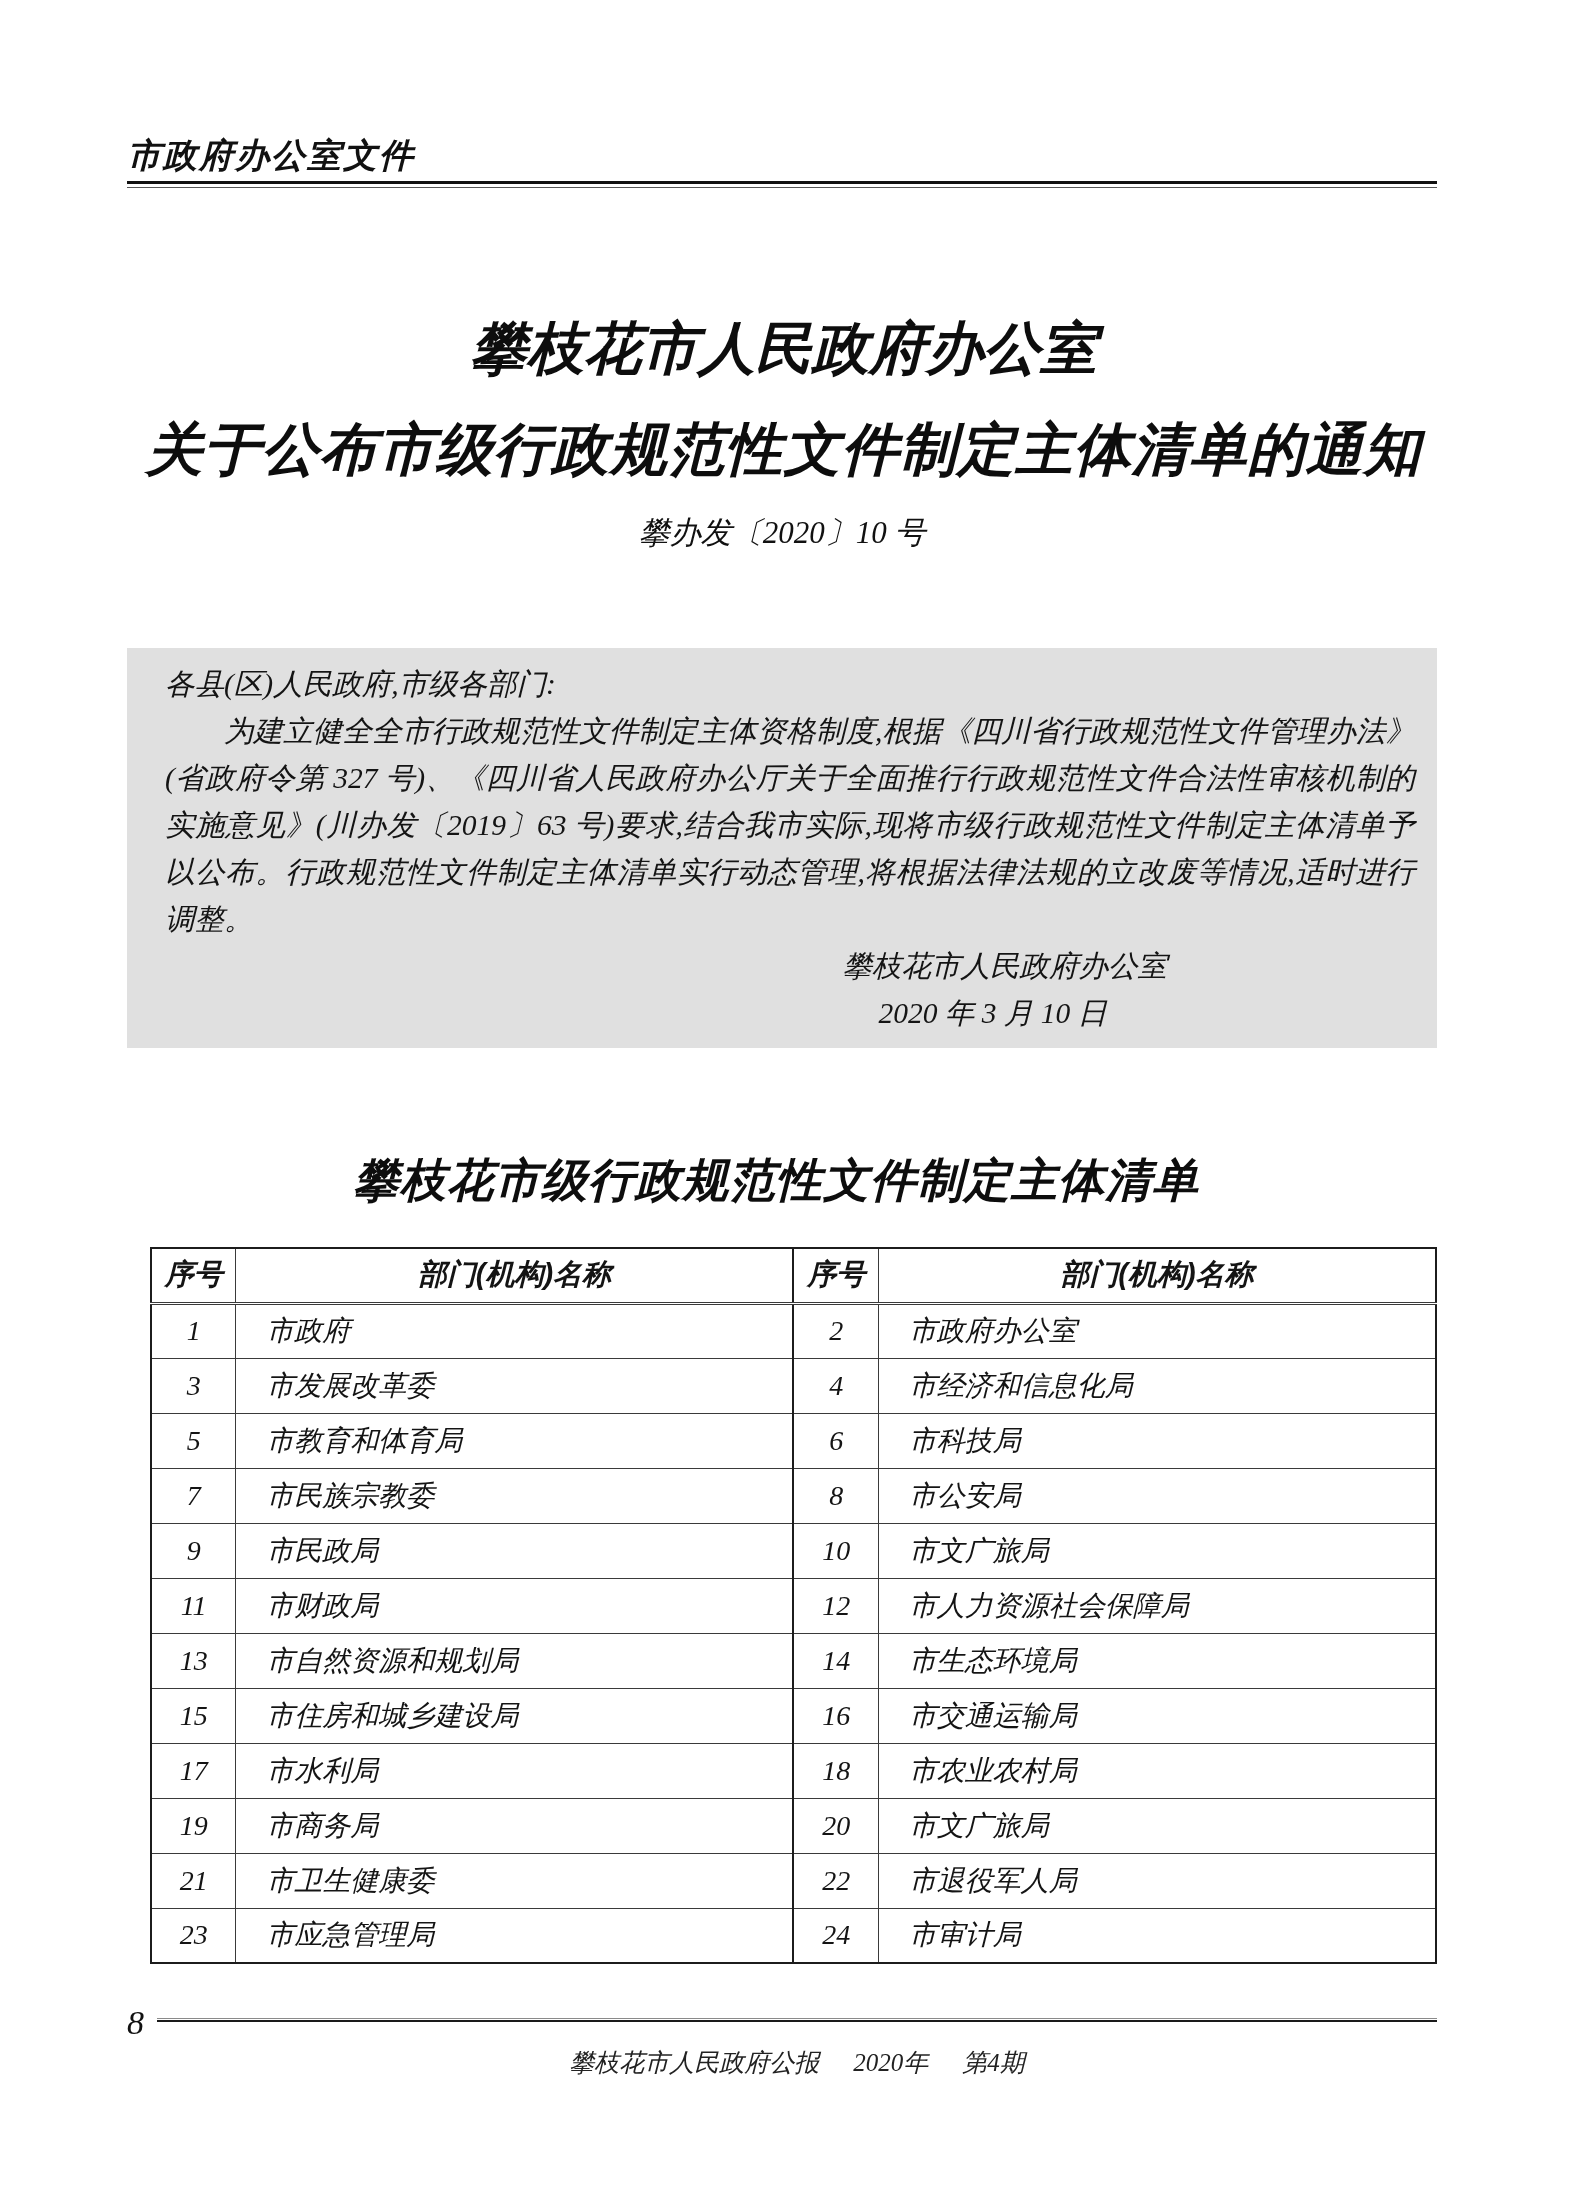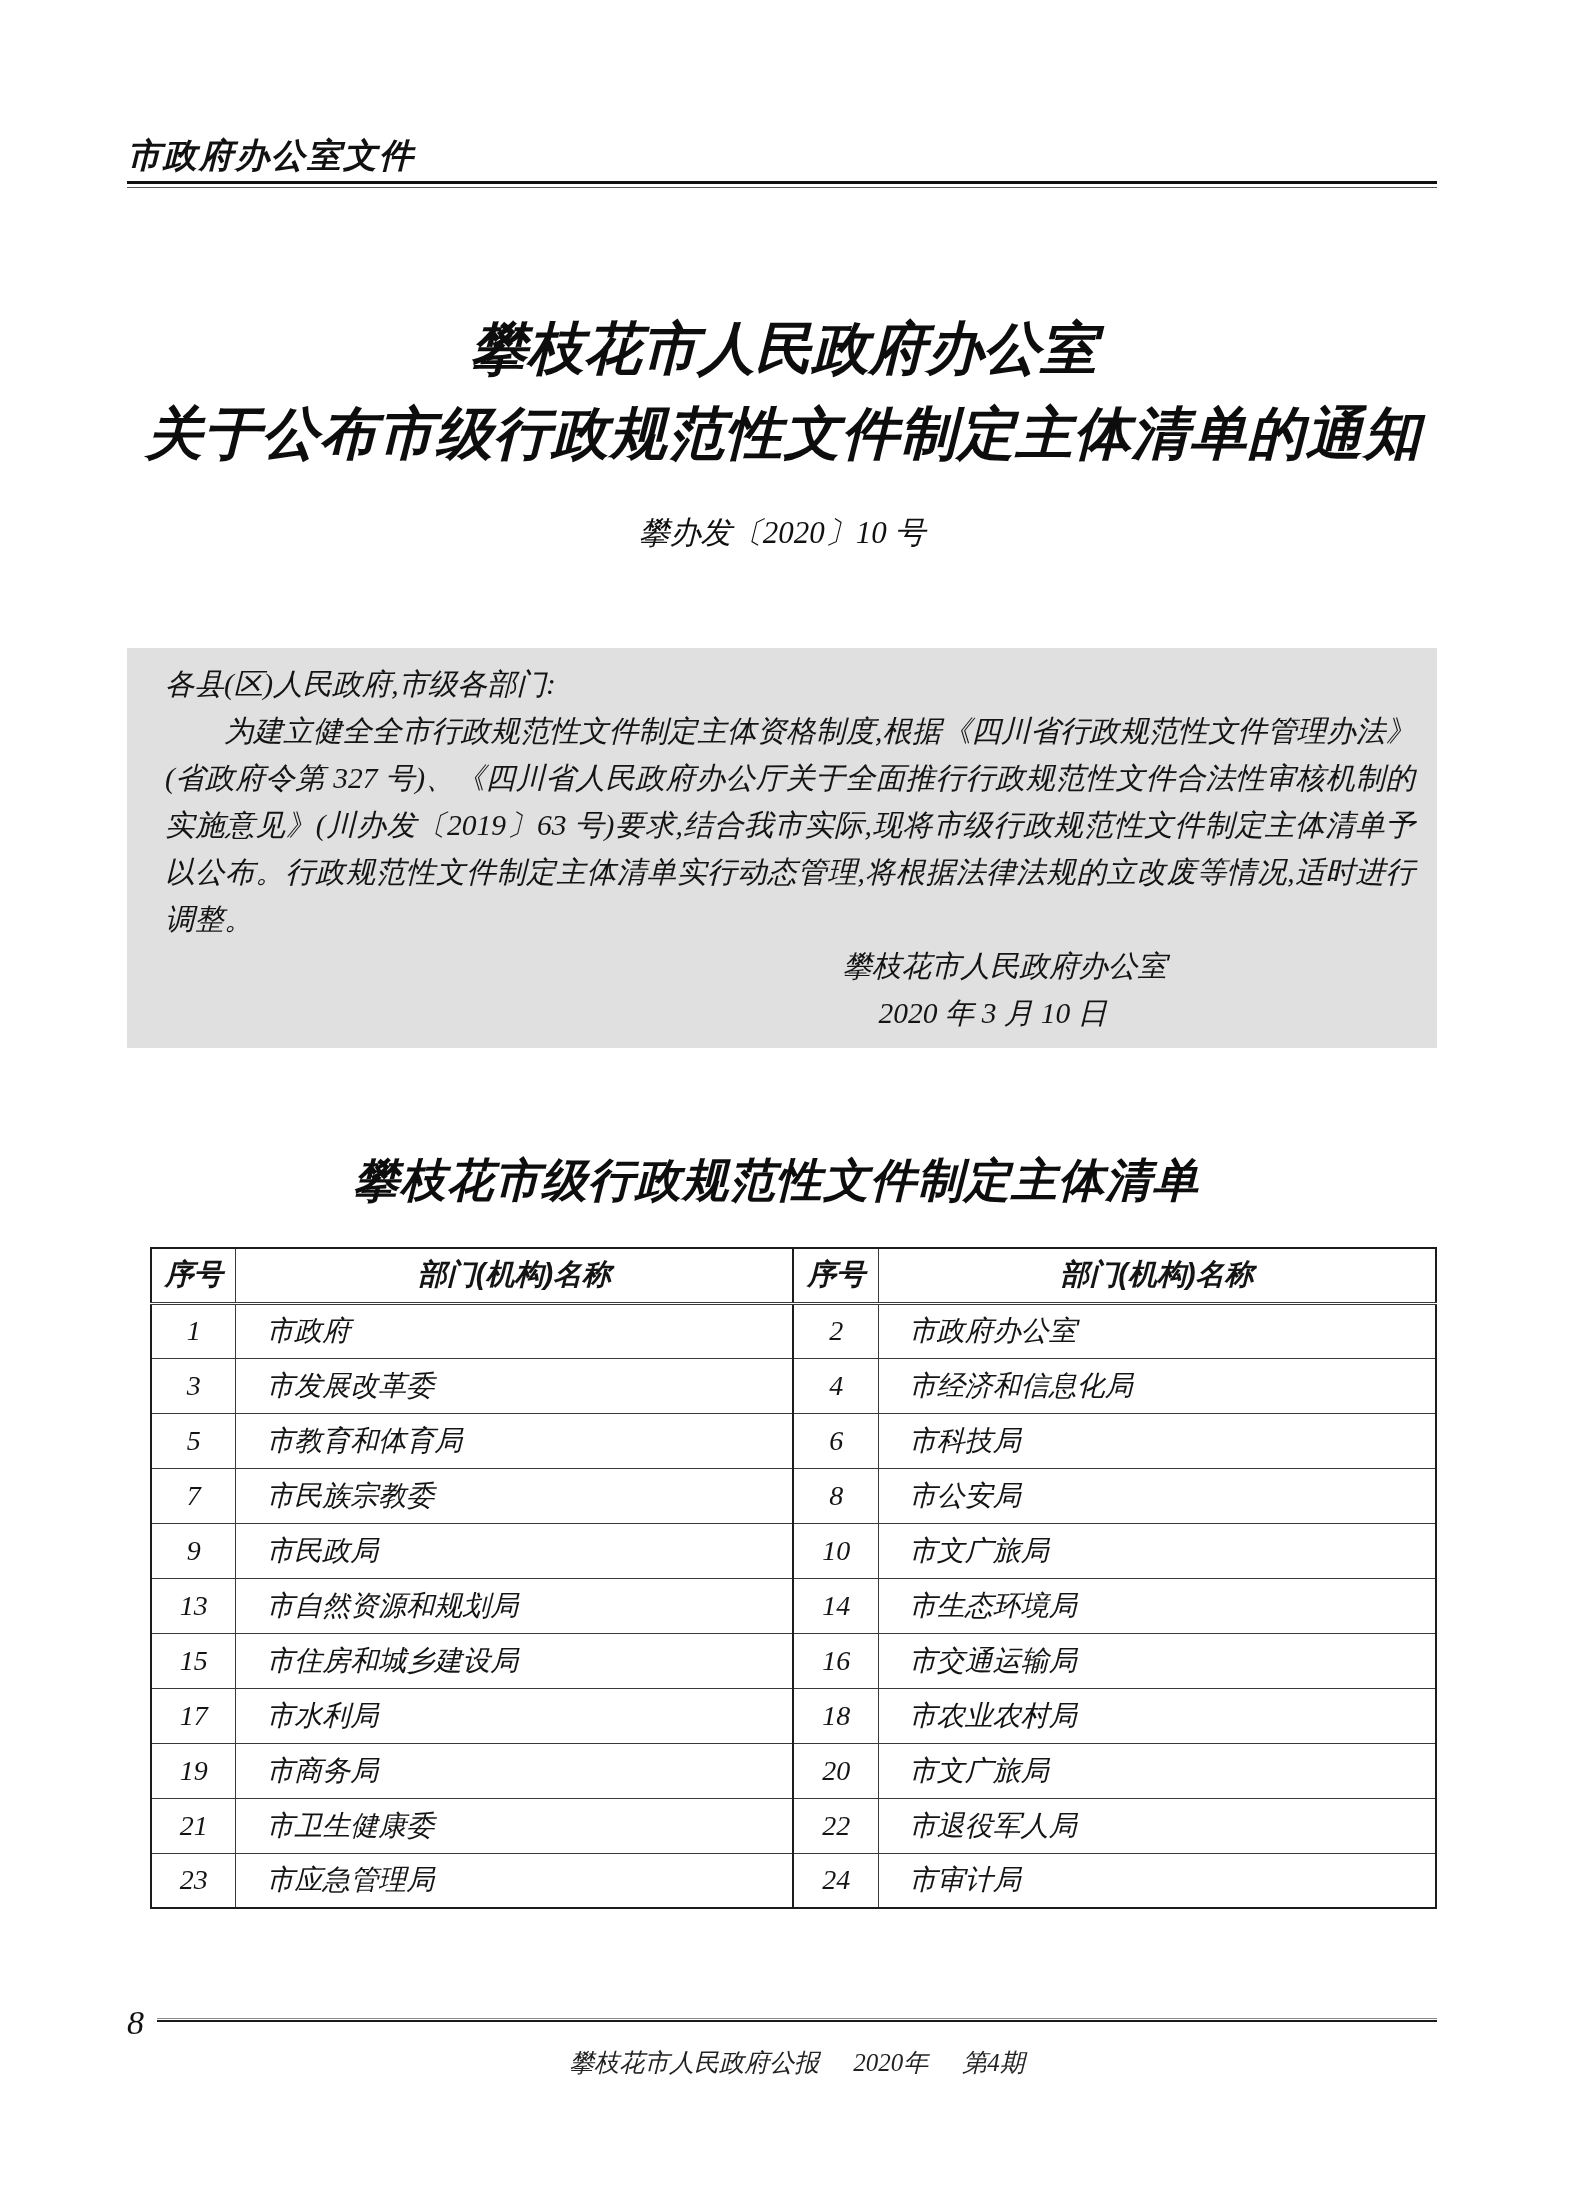--- a/index.html
+++ b/index.html
@@ -42,21 +42,21 @@
     left: 100px;
     right: 120px;
     top: 320px;
     text-align: center;
     font-weight: 700;
     font-size: 57px;
     line-height: 1.0;
     color: #0d0d0d;
     font-family: "Liberation Serif", serif;
   }
-  .doc-title .line2 { margin-top: 28px; letter-spacing: 1px; }
+  .doc-title .line2 { margin-top: 44px; letter-spacing: 1px; }
 
   .doc-number {
     position: absolute;
     left: 127px;
     right: 150px;
     top: 512px;
     text-align: center;
     font-size: 31px;
     color: #111;
   }
@@ -224,20 +224,26 @@
           <td class="num mid-split">8</td>
           <td class="name">市公安局</td>
         </tr>
         <tr>
           <td class="num">9</td>
           <td class="name">市民政局</td>
           <td class="num mid-split">10</td>
           <td class="name">市文广旅局</td>
         </tr>
         <tr>
+          <td class="num">11</td>
+          <td class="name">市财政局</td>
+          <td class="num mid-split">12</td>
+          <td class="name">市人力资源社会保障局</td>
+        </tr>
+        <tr>
           <td class="num">13</td>
           <td class="name">市自然资源和规划局</td>
           <td class="num mid-split">14</td>
           <td class="name">市生态环境局</td>
         </tr>
         <tr>
           <td class="num">15</td>
           <td class="name">市住房和城乡建设局</td>
           <td class="num mid-split">16</td>
           <td class="name">市交通运输局</td>

